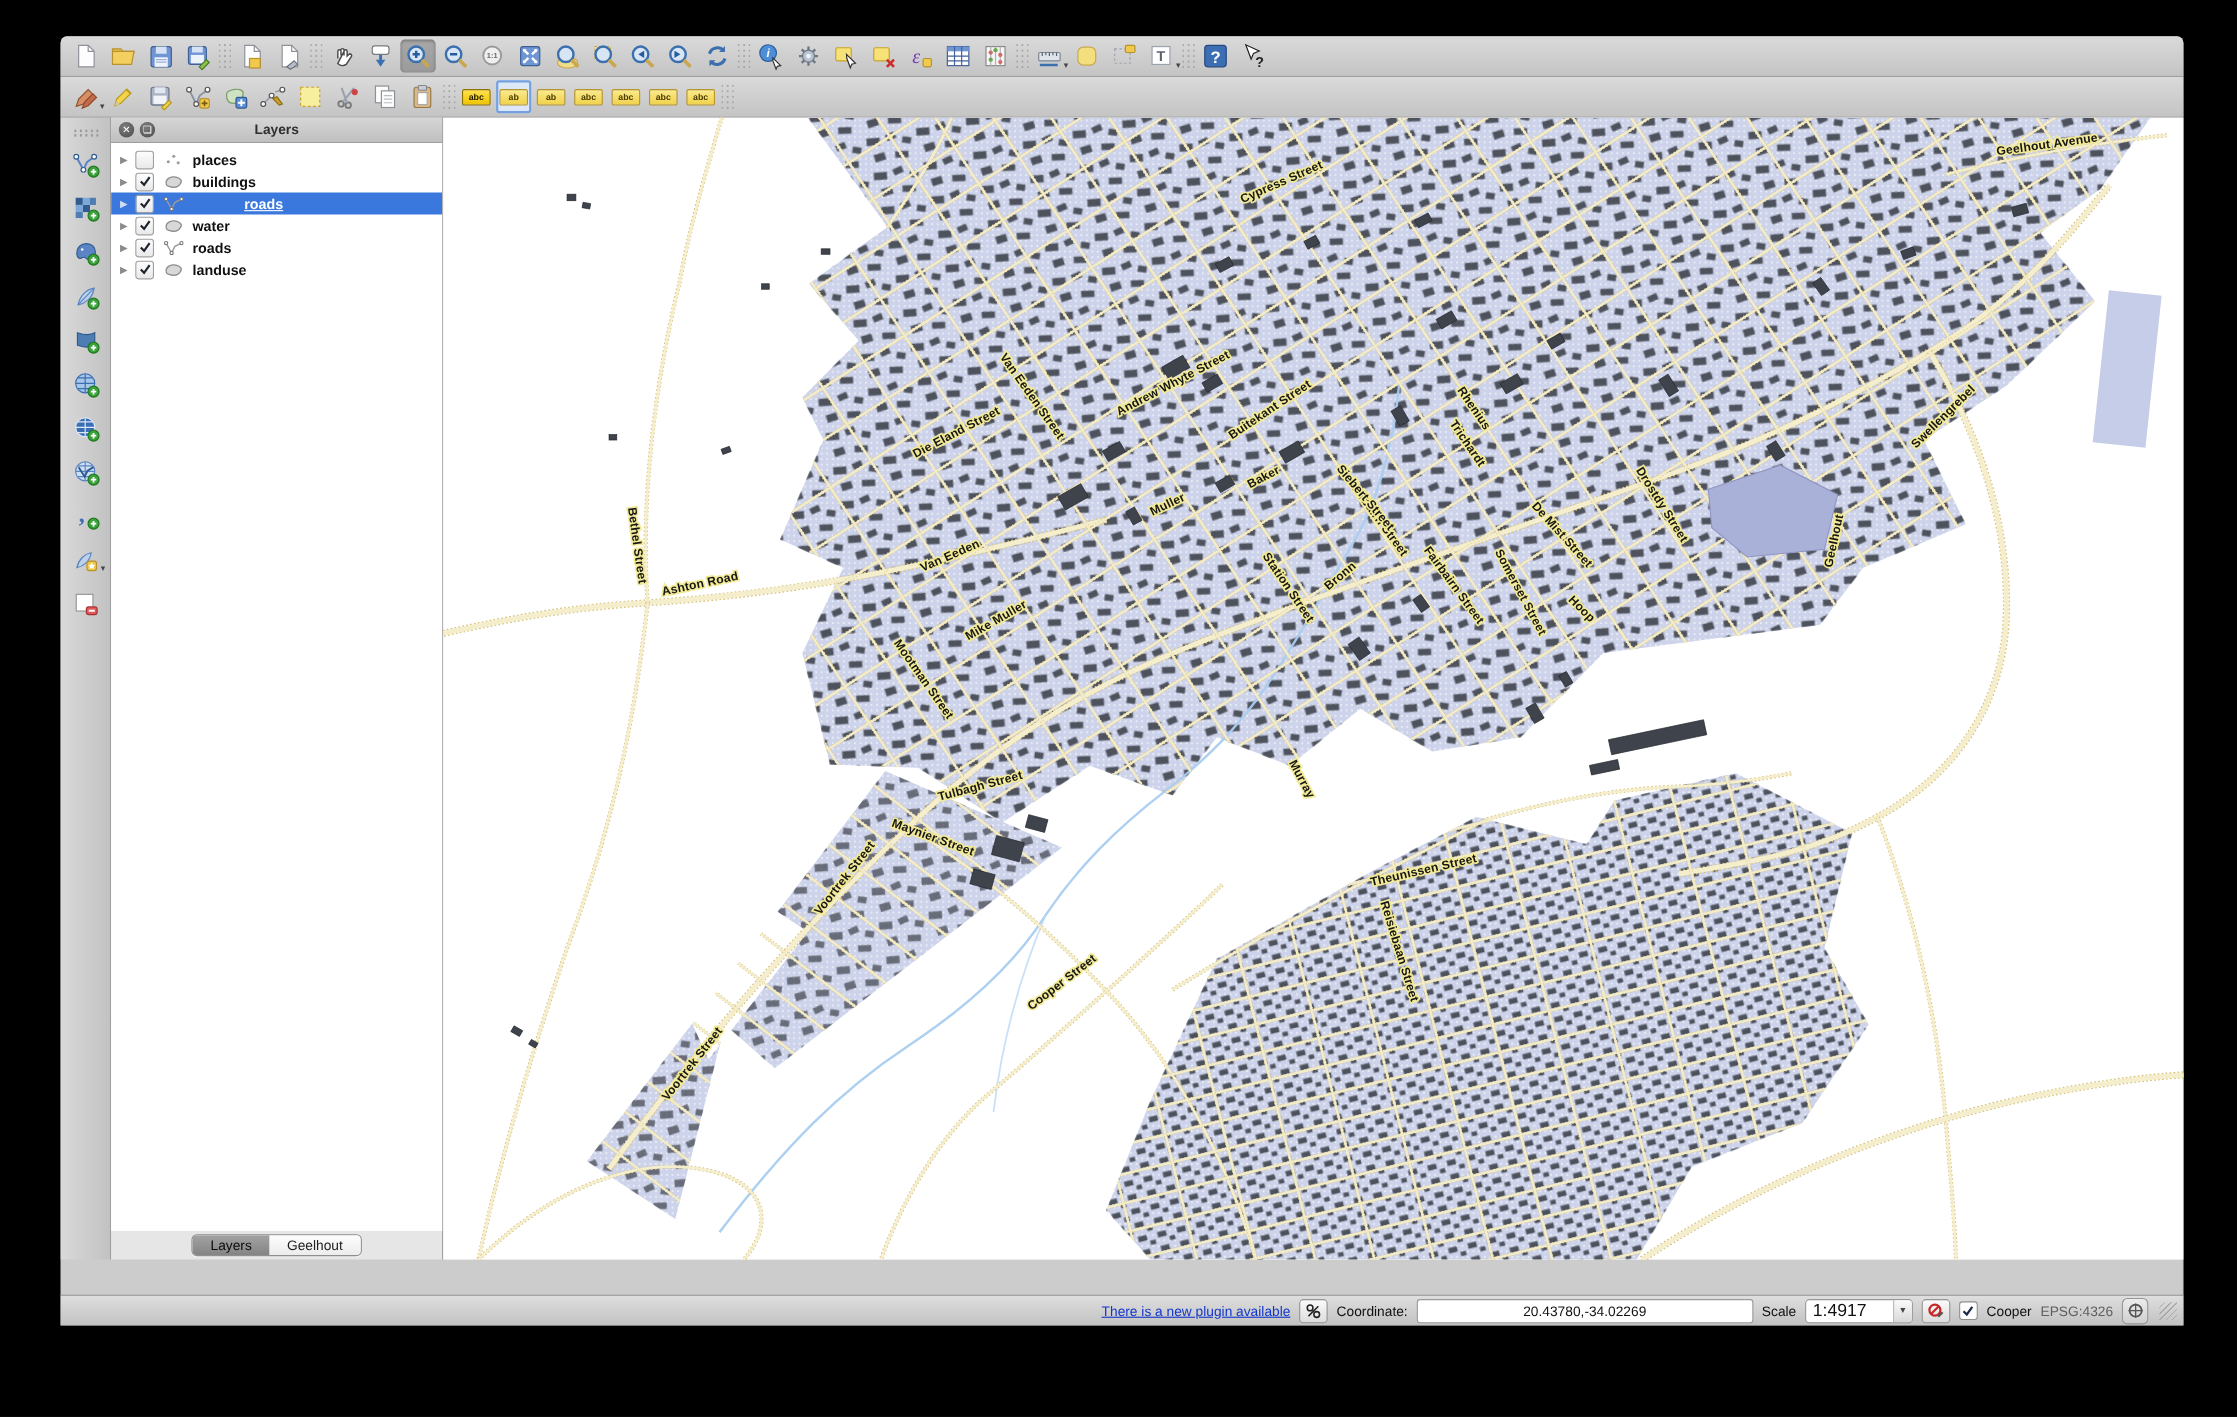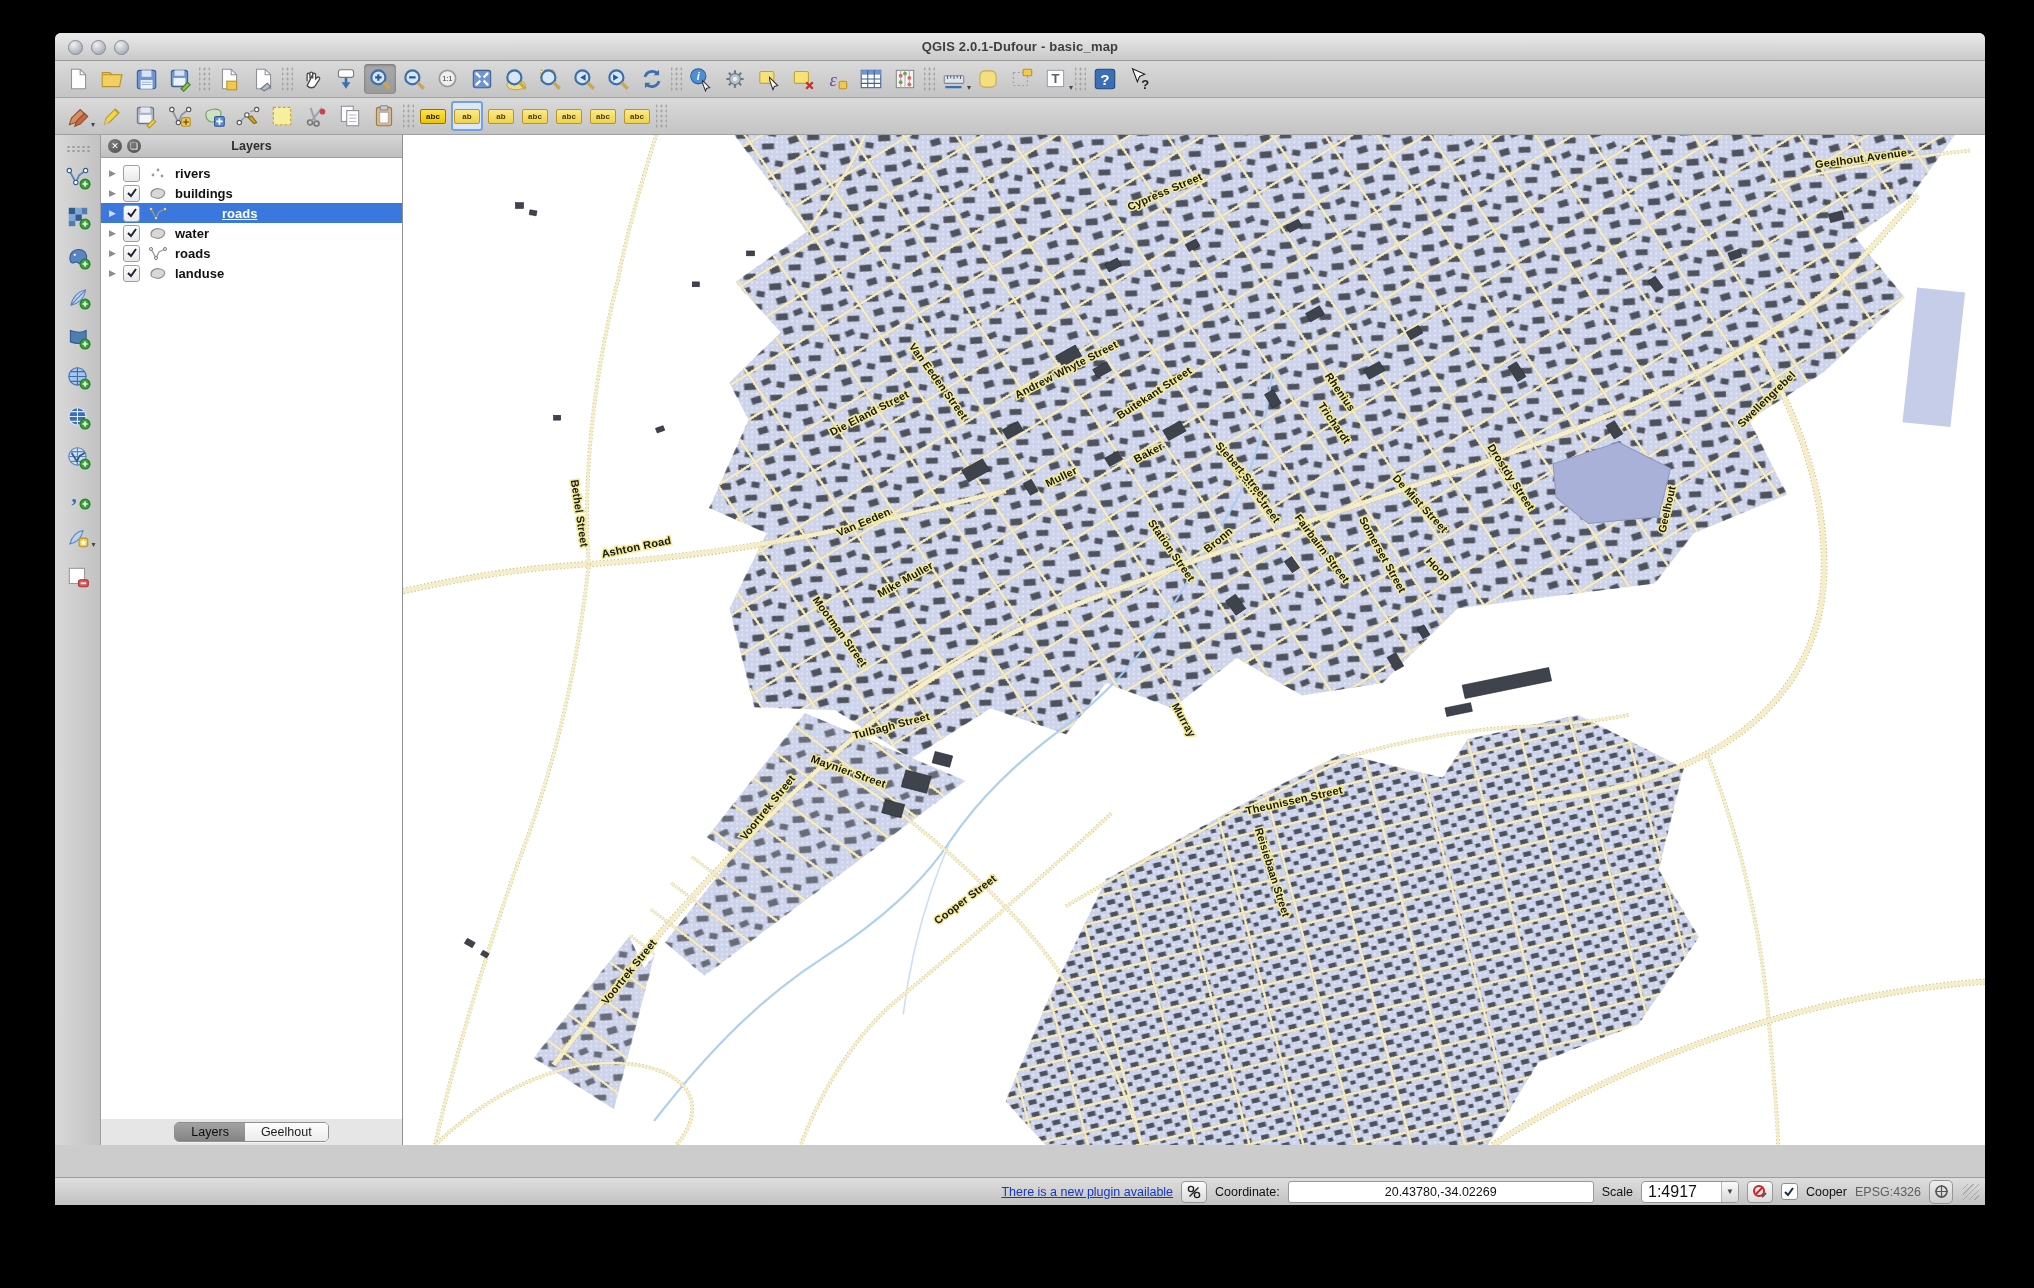--- a/index.html
+++ b/index.html
@@ -83,28 +83,20 @@
   .crsbtn{width:22px;height:22px;border:1px solid #979797;border-radius:5px;
     background:linear-gradient(#ececec,#cfcfcf);display:flex;align-items:center;justify-content:center;}
   .gripcorner{width:16px;height:16px;margin-left:2px;
     background:repeating-linear-gradient(135deg,transparent 0 3px,#9a9a9a 3px 4px);opacity:.7;}
 </style>
 </head>
 <body>
 
 <div id="window">
 
-  <div class="titlebar">
-    <div class="lights">
-      <div class="light"></div>
-      <div class="light"></div>
-      <div class="light"></div>
-    </div>
-    <div class="title">QGIS 2.0.1-Dufour - basic_map</div>
-  </div>
 
   <div class="tbrow" id="tb1">
       <span class="tbtn">
         <svg viewBox="0 0 24 24" width="26" height="26">
           <path d="M6 3h8l5 5v13H6z" fill="#fdfdfd" stroke="#8f919a"></path>
           <path d="M14 3v5h5" fill="none" stroke="#8f919a"></path>
         </svg>
       </span>
       <span class="tbtn">
         <svg viewBox="0 0 24 24" width="26" height="26">
@@ -518,21 +510,21 @@
           <div class="lrow">
             <span class="tri">▶</span>
             <span class="cb"></span>
             <span class="gicon">
               <svg width="18" height="14" viewBox="0 0 18 14">
                 <circle cx="4" cy="9" r="1.4" fill="#9a9a9a"></circle>
                 <circle cx="9" cy="4" r="1.4" fill="#9a9a9a"></circle>
                 <circle cx="13" cy="10" r="1.4" fill="#9a9a9a"></circle>
               </svg>
             </span>
-            <span class="lname">rivers</span>
+            <span class="lname">places</span>
           </div>
           <div class="lrow">
             <span class="tri">▶</span>
             <span class="cb">
               <svg width="12" height="12" viewBox="0 0 12 12">
                 <path d="M2 6l3 3 5-7" fill="none" stroke="#1c2430" stroke-width="2"></path>
               </svg>
             </span>
             <span class="gicon">
               <svg width="18" height="14" viewBox="0 0 18 14">

